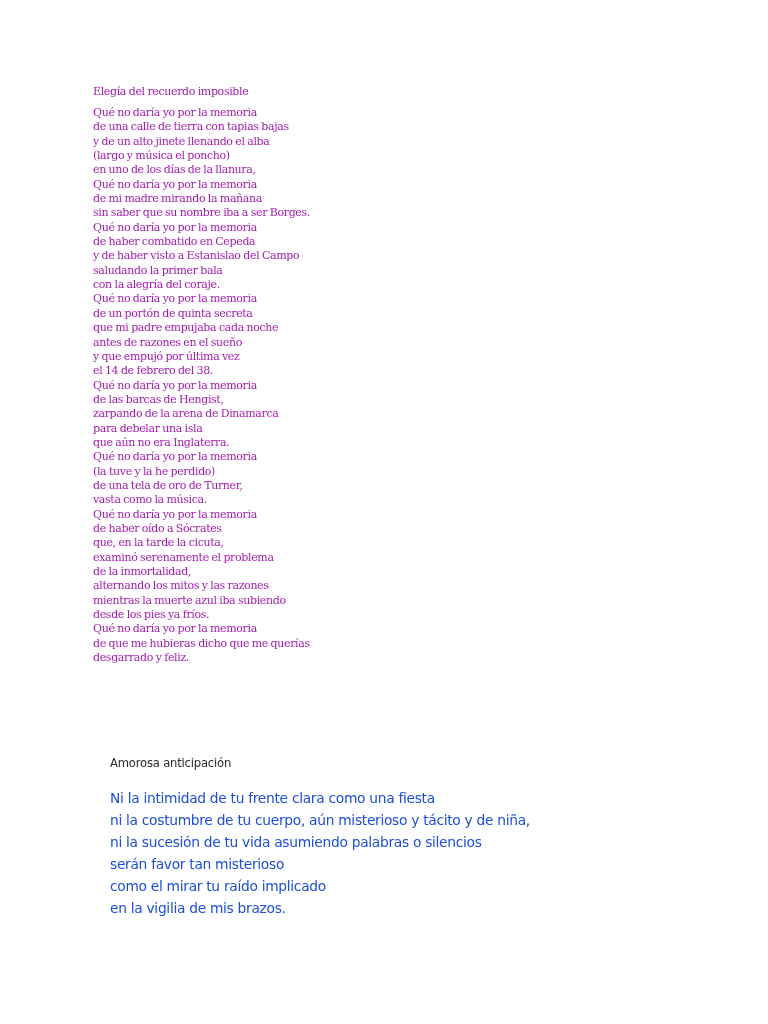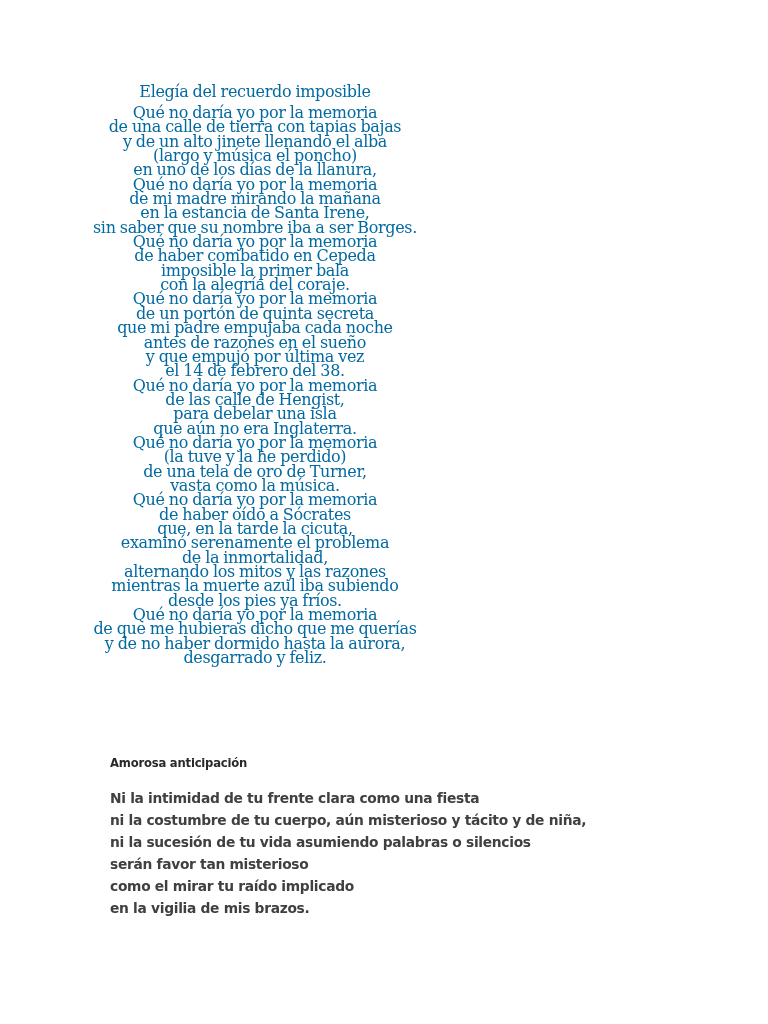--- a/index.html
+++ b/index.html
@@ -17,26 +17,25 @@
       position: absolute;
       left: 0; top: 0;
       width: 768px;
       height: 1024px;
       background: #ffffff;
     }
     .poem1 {
       position: absolute;
       left: 93px;
       top: 84px;
-      color: #0369a1;
+      color: #a21caf;
       font-family: "DejaVu Serif", "Liberation Serif", serif;
-      font-size: 16px;
+      font-size: 11px;
       letter-spacing: -0.35px;
       word-spacing: -0.5px;
-      text-align: center;
     }
     .poem1 .title {
       height: 15px;
       line-height: 15px;
       white-space: nowrap;
     }
     .poem1 .lines {
       margin-top: 7px;
     }
     .poem1 .line {
@@ -46,86 +45,86 @@
     }
     .poem2 {
       position: absolute;
       left: 110px;
       top: 755px;
       color: #1e1e1e;
       font-family: "DejaVu Sans", "Liberation Sans", sans-serif;
     }
     .poem2 .title {
       font-size: 11.6px;
-      font-weight: bold;
+      font-weight: normal;
       line-height: 16px;
       height: 16px;
       white-space: nowrap;
       letter-spacing: -0.2px;
       color: #2a2a2a;
     }
     .poem2 .lines {
       margin-top: 16px;
     }
     .poem2 .line {
       font-size: 13.8px;
-      font-weight: bold;
+      font-weight: normal;
       height: 22px;
       line-height: 22px;
       white-space: nowrap;
       letter-spacing: -0.3px;
-      color: #404040;
+      color: #1d4ed8;
     }
   </style>
 </head>
 <body>
 
 <div class="page">
 
   <div class="poem1">
     <div class="title">Elegía del recuerdo imposible</div>
     <div class="lines">
       <div class="line">Qué no daría yo por la memoria</div>
       <div class="line">de una calle de tierra con tapias bajas</div>
       <div class="line">y de un alto jinete llenando el alba</div>
       <div class="line">(largo y música el poncho)</div>
       <div class="line">en uno de los días de la llanura,</div>
       <div class="line">Qué no daría yo por la memoria</div>
       <div class="line">de mi madre mirando la mañana</div>
-      <div class="line">en la estancia de Santa Irene,</div>
       <div class="line">sin saber que su nombre iba a ser Borges.</div>
       <div class="line">Qué no daría yo por la memoria</div>
       <div class="line">de haber combatido en Cepeda</div>
-      <div class="line">imposible la primer bala</div>
+      <div class="line">y de haber visto a Estanislao del Campo</div>
+      <div class="line">saludando la primer bala</div>
       <div class="line">con la alegría del coraje.</div>
       <div class="line">Qué no daría yo por la memoria</div>
       <div class="line">de un portón de quinta secreta</div>
       <div class="line">que mi padre empujaba cada noche</div>
       <div class="line">antes de razones en el sueño</div>
       <div class="line">y que empujó por última vez</div>
       <div class="line">el 14 de febrero del 38.</div>
       <div class="line">Qué no daría yo por la memoria</div>
-      <div class="line">de las calle de Hengist,</div>
+      <div class="line">de las barcas de Hengist,</div>
+      <div class="line">zarpando de la arena de Dinamarca</div>
       <div class="line">para debelar una isla</div>
       <div class="line">que aún no era Inglaterra.</div>
       <div class="line">Qué no daría yo por la memoria</div>
       <div class="line">(la tuve y la he perdido)</div>
       <div class="line">de una tela de oro de Turner,</div>
       <div class="line">vasta como la música.</div>
       <div class="line">Qué no daría yo por la memoria</div>
       <div class="line">de haber oído a Sócrates</div>
       <div class="line">que, en la tarde la cicuta,</div>
       <div class="line">examinó serenamente el problema</div>
       <div class="line">de la inmortalidad,</div>
       <div class="line">alternando los mitos y las razones</div>
       <div class="line">mientras la muerte azul iba subiendo</div>
       <div class="line">desde los pies ya fríos.</div>
       <div class="line">Qué no daría yo por la memoria</div>
       <div class="line">de que me hubieras dicho que me querías</div>
-      <div class="line">y de no haber dormido hasta la aurora,</div>
       <div class="line">desgarrado y feliz.</div>
     </div>
   </div>
 
   <div class="poem2">
     <div class="title">Amorosa anticipación</div>
     <div class="lines">
       <div class="line">Ni la intimidad de tu frente clara como una fiesta</div>
       <div class="line">ni la costumbre de tu cuerpo, aún misterioso y tácito y de niña,</div>
       <div class="line">ni la sucesión de tu vida asumiendo palabras o silencios</div>

